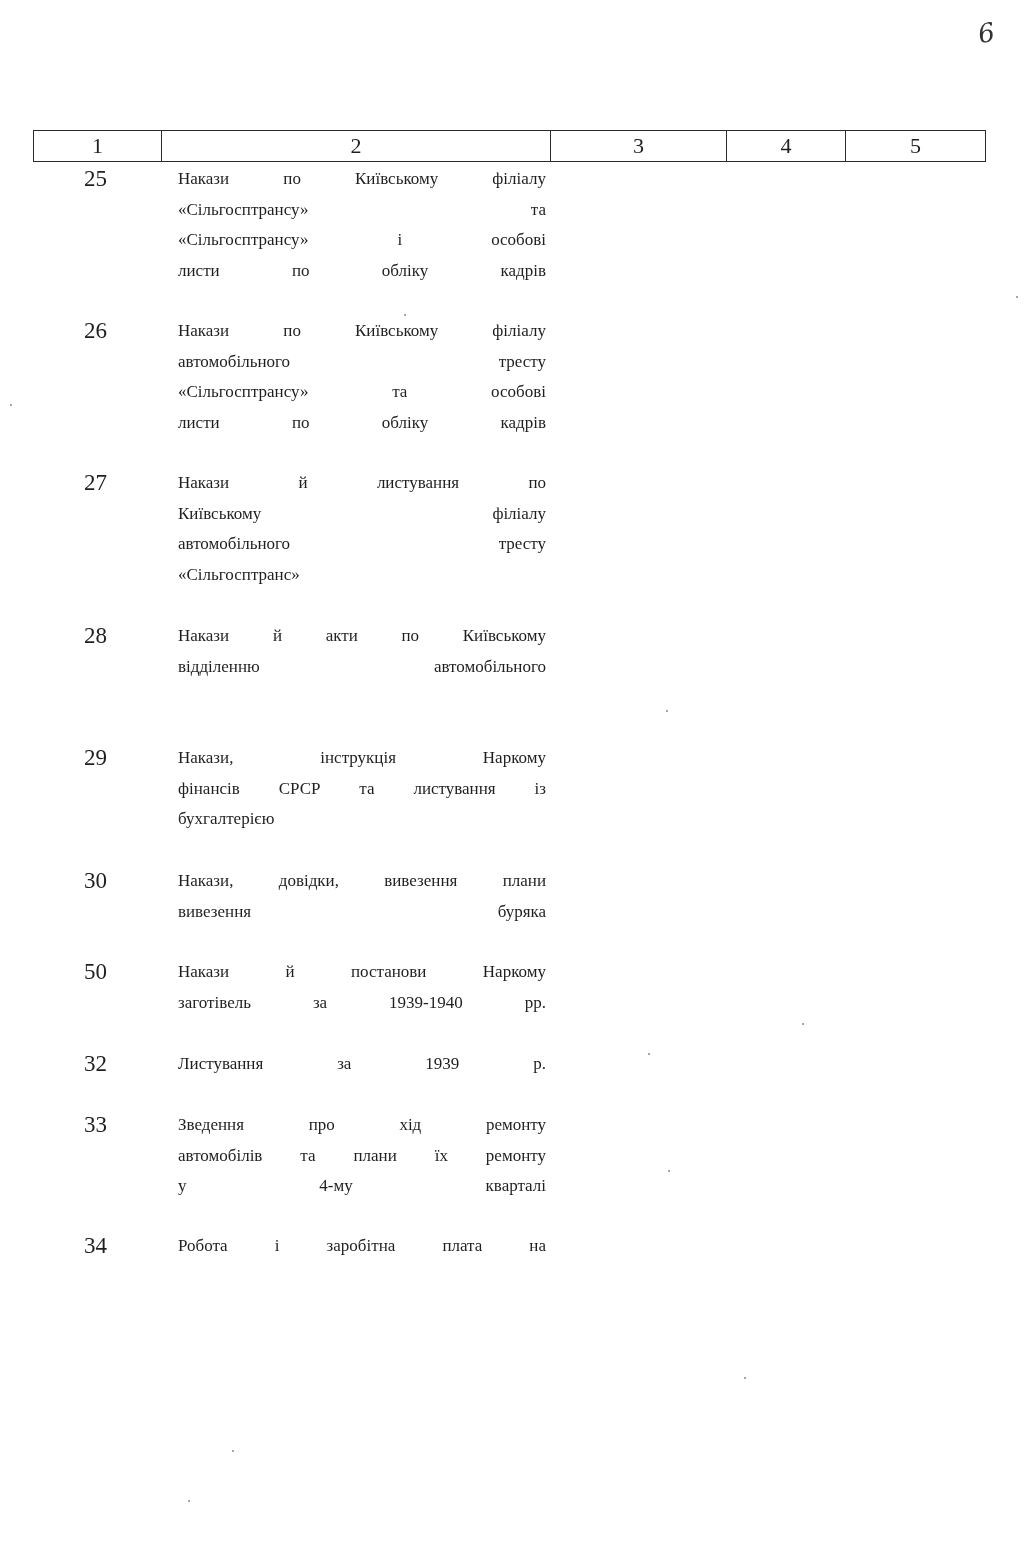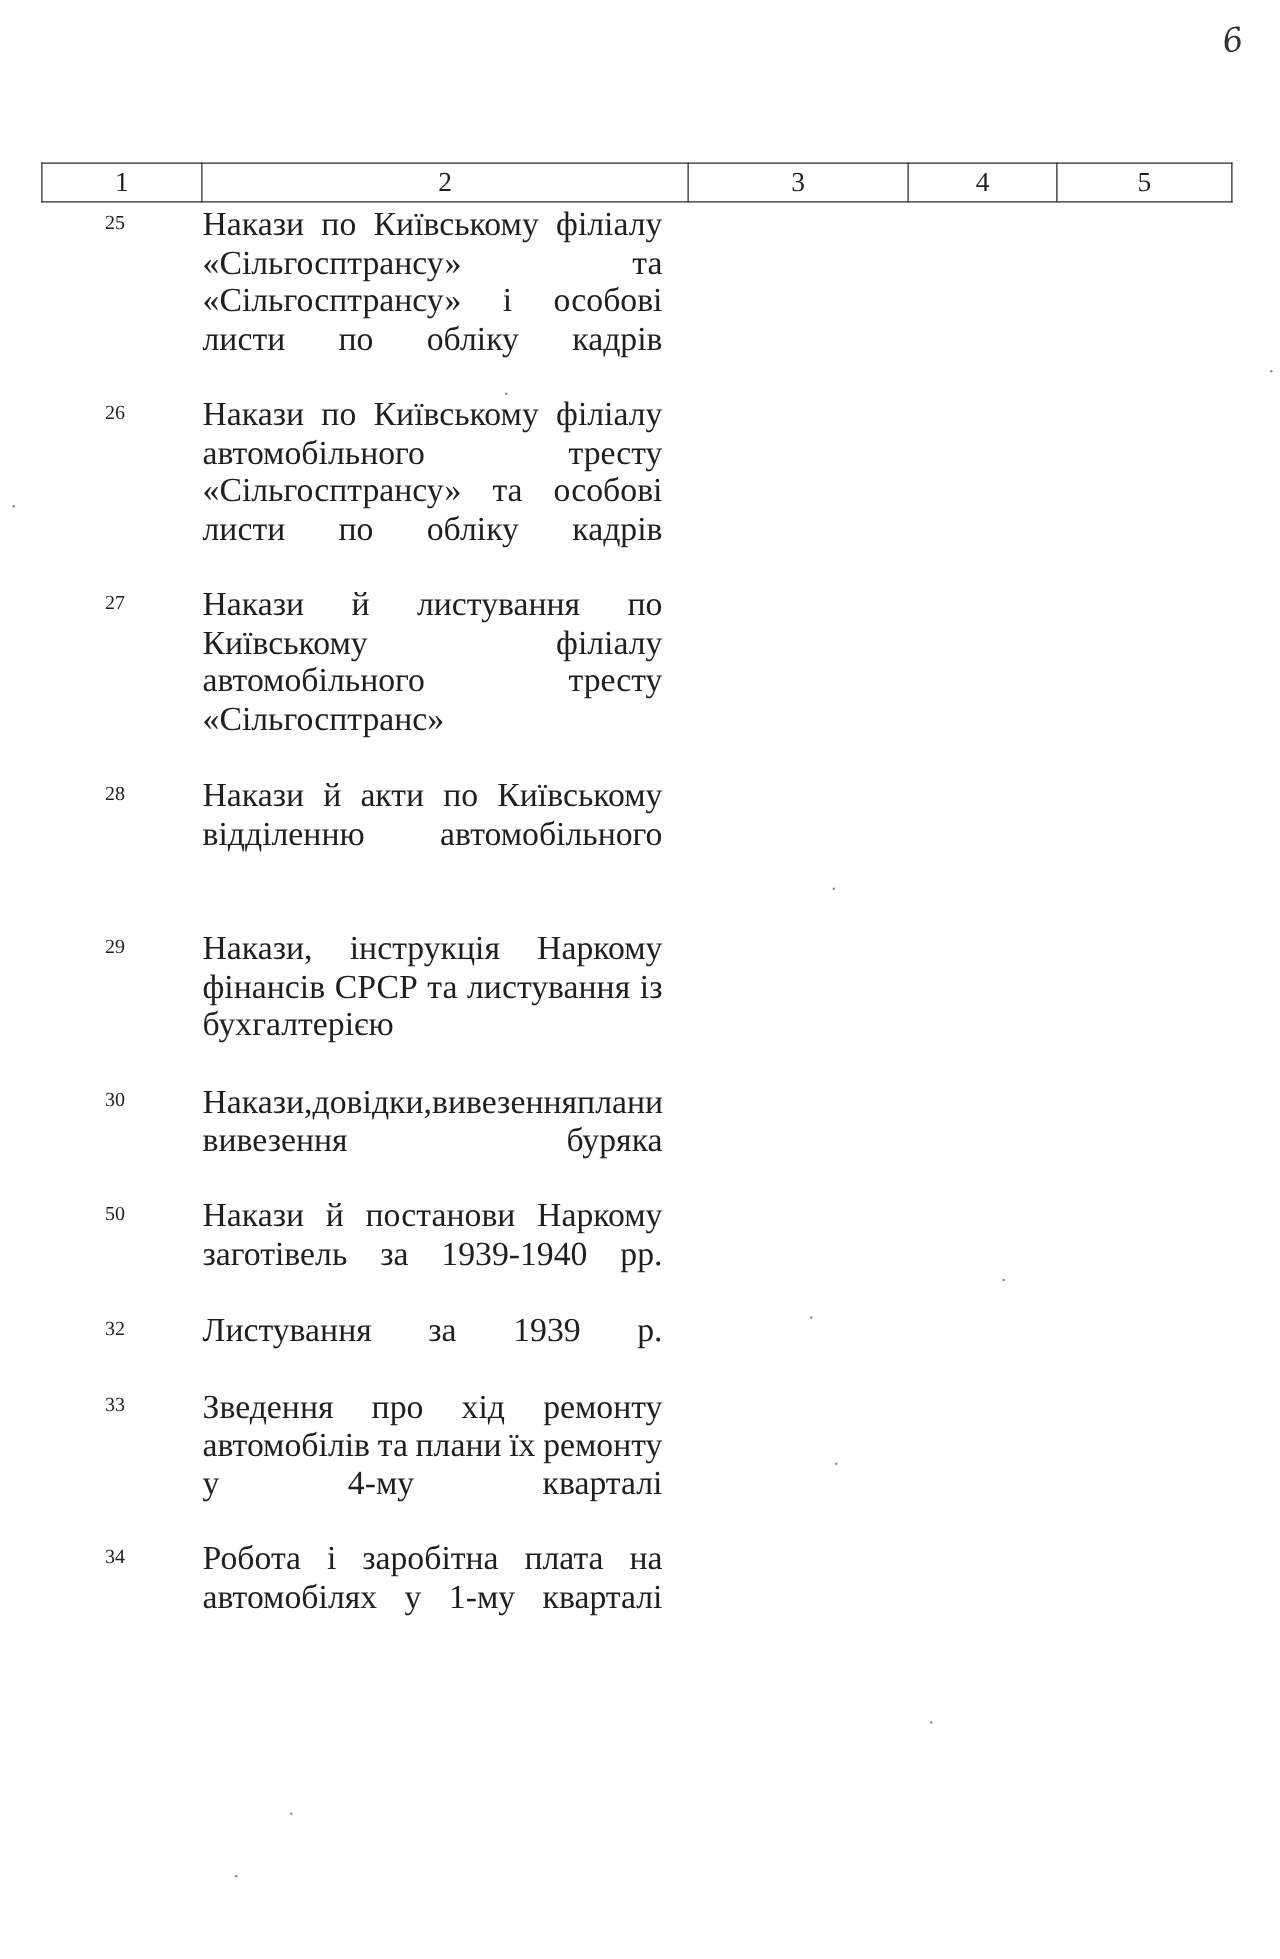--- a/index.html
+++ b/index.html
@@ -19,25 +19,25 @@
     border-collapse: collapse; table-layout: fixed;
   }
   .header-table td {
     border: 1.5px solid #2a2a2a; text-align: center;
     font-size: 22px; padding: 0; height: 30px; line-height: 30px;
   }
   .rows { position: absolute; left: 0; top: 0; width: 1024px; }
   .row { position: absolute; left: 0; width: 1024px; }
   .row .num {
     position: absolute; left: 84px; width: 40px;
-    font-size: 16px; line-height: 30.5px;
+    font-size: 23px; line-height: 30.5px;
   }
   .row .desc {
-    position: absolute; left: 162px; width: 368px;
-    font-size: 27px; line-height: 30.5px;
+    position: absolute; left: 178px; width: 368px;
+    font-size: 17px; line-height: 30.5px;
     text-align: justify; text-align-last: left;
     word-spacing: 1px;
   }
   .line { display: block; text-align: justify; text-align-last: justify; white-space: nowrap; }
   .line.flex { display: flex; justify-content: space-between; white-space: nowrap; }
   .line.left { display: block; white-space: nowrap; font-family: Liberation Serif, serif; }
   .speck { position: absolute; width: 2px; height: 2px; background: #888; border-radius: 50%; }
 </style>
 </head>
 <body>
@@ -212,21 +212,20 @@
     <div class="row" style="top: 1231px;">
       <div class="num">34</div>
       <div class="desc">
         <span class="line flex">
           <span>Робота</span>
           <span>і</span>
           <span>заробітна</span>
           <span>плата</span>
           <span>на</span>
         </span>
-        <span class="line left"><span>автомобілях у 1-му кварталі</span></span>
       </div>
     </div>
   </div>
 
 <div class="speck" style="left:404px;top:314px"></div>
 <div class="speck" style="left:1016px;top:296px"></div>
 <div class="speck" style="left:10px;top:404px"></div>
 <div class="speck" style="left:666px;top:710px"></div>
 <div class="speck" style="left:802px;top:1023px"></div>
 <div class="speck" style="left:648px;top:1053px"></div>

